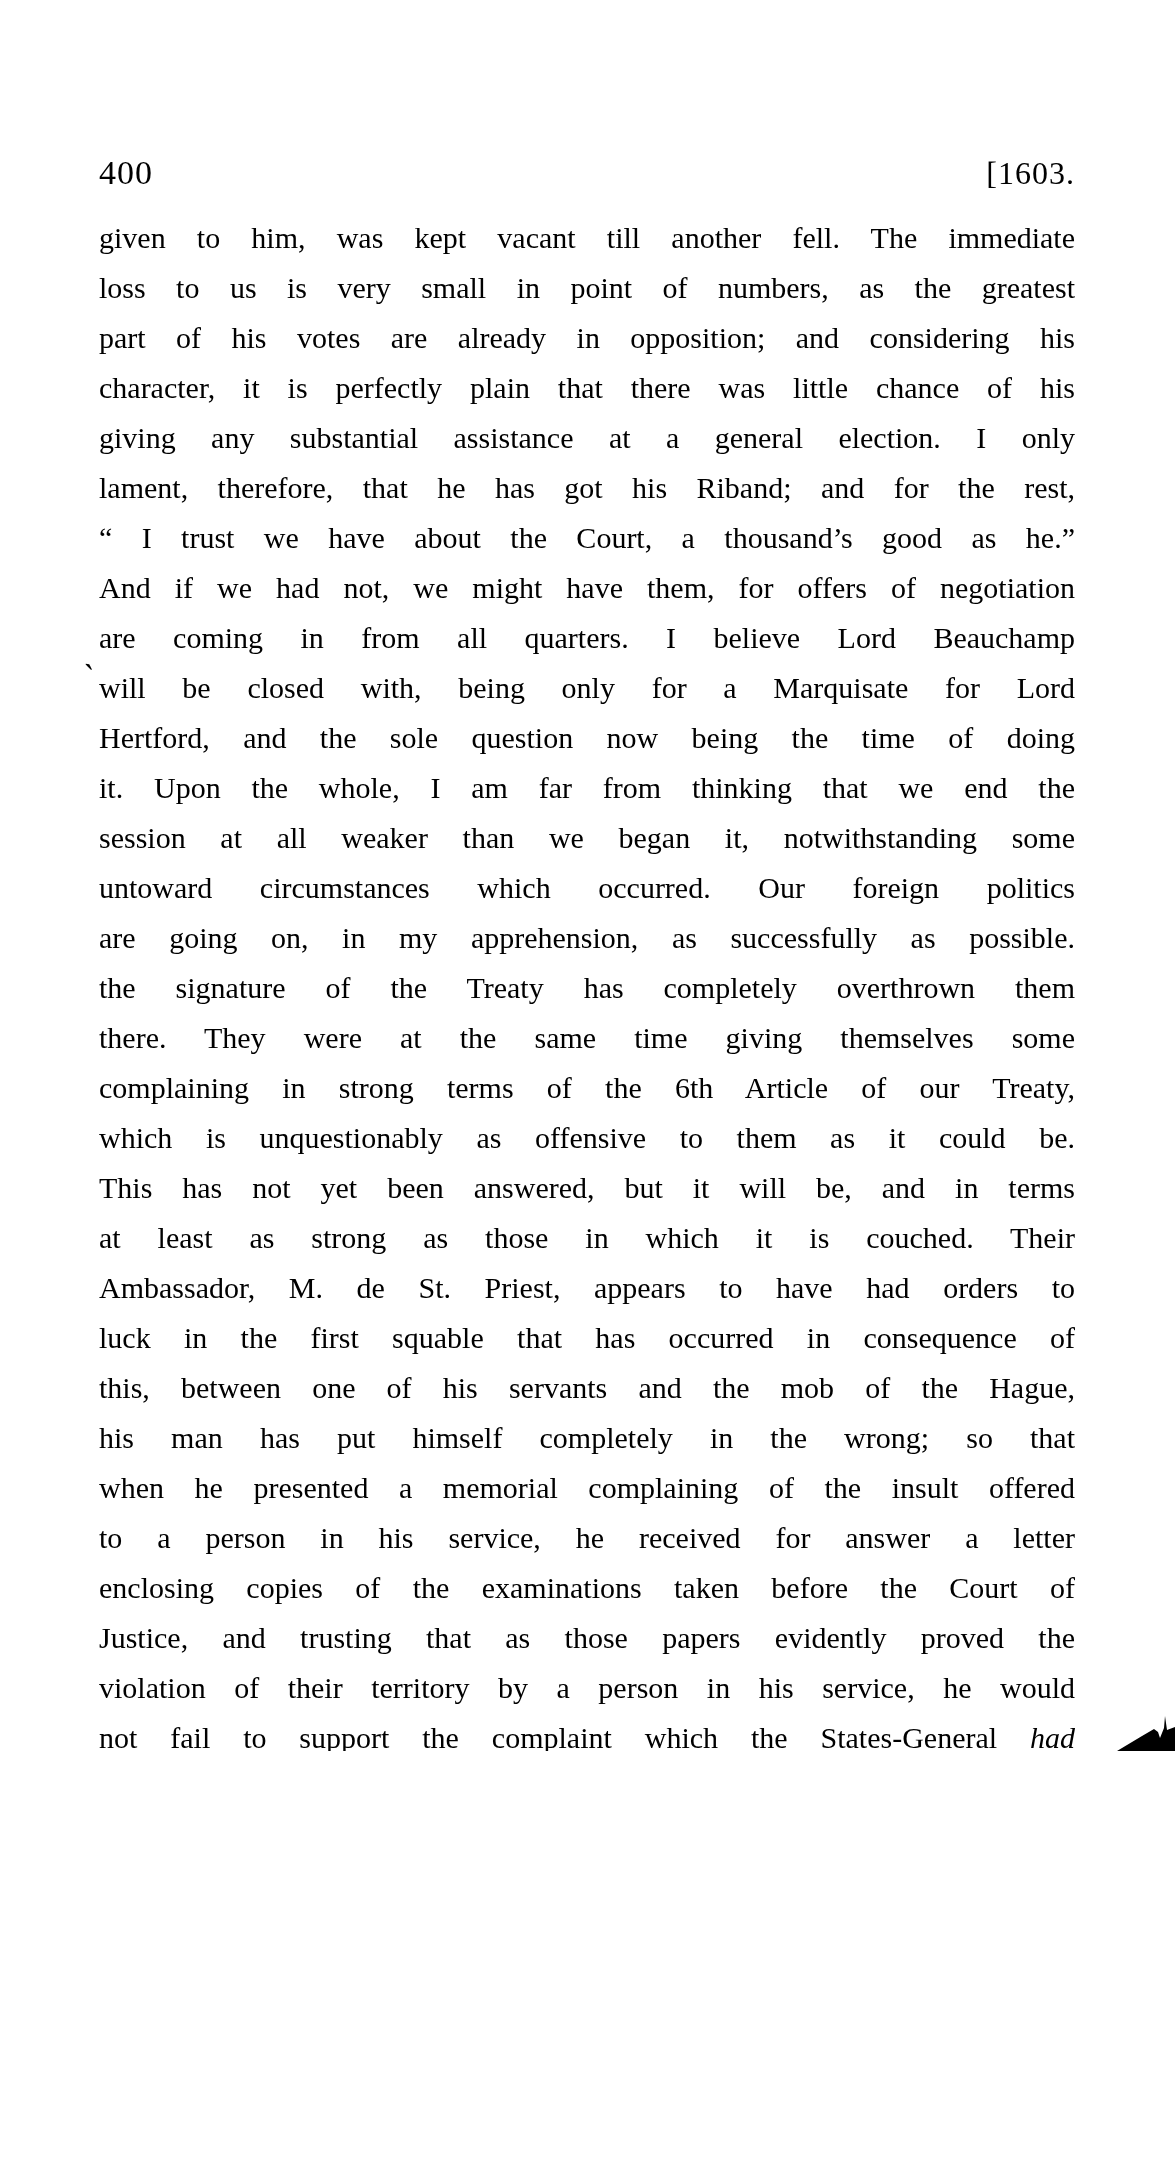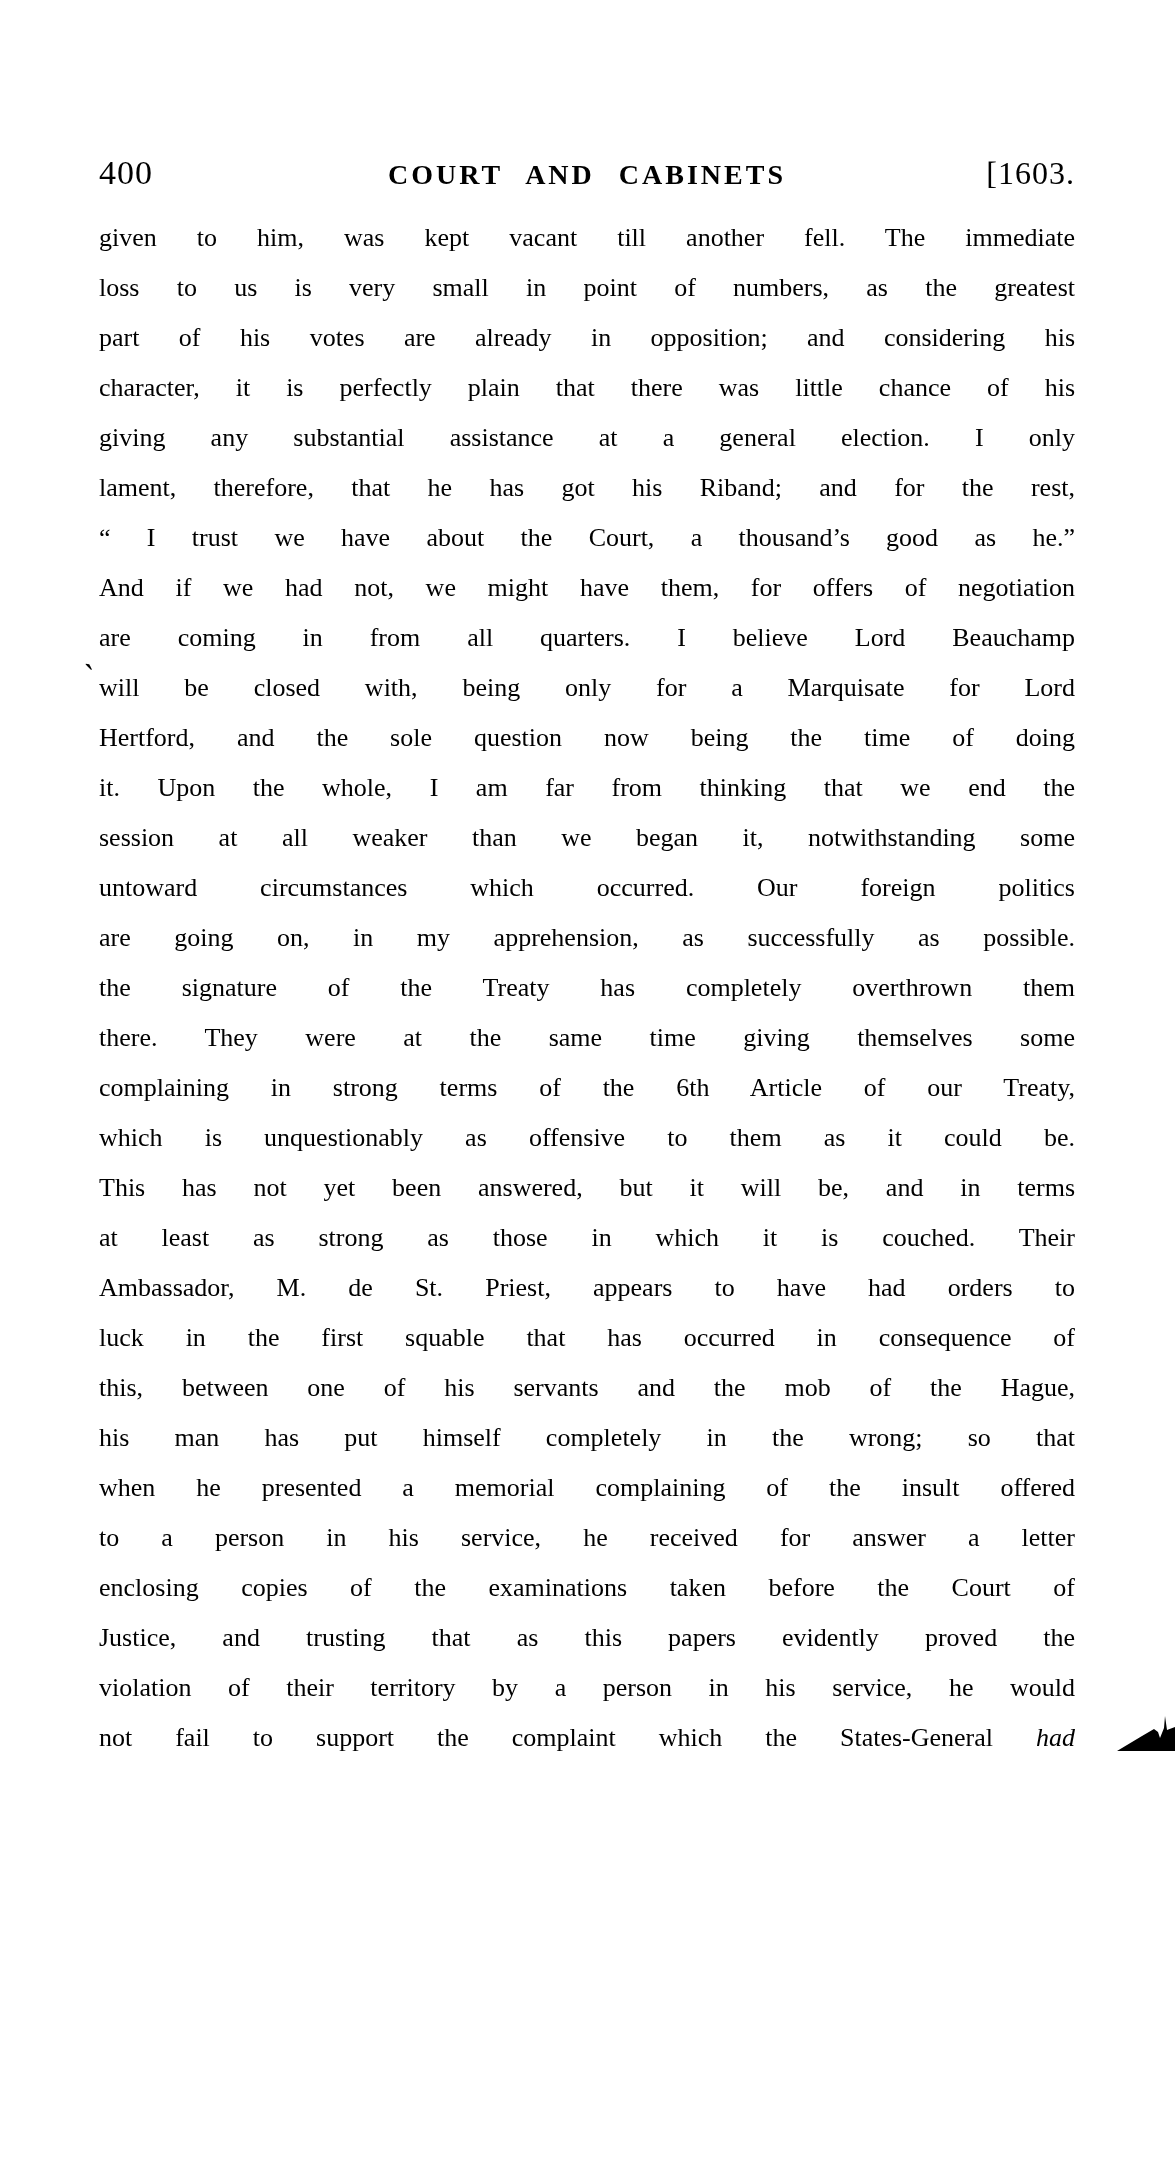--- a/index.html
+++ b/index.html
@@ -55,21 +55,21 @@
   
   .page-text {
     position: absolute;
     left: 99px;
     top: 213px;
     width: 976px;
   }
   .text-line {
     height: 50px;
     line-height: 50px;
-    font-size: 26px;
+    font-size: 30px;
     text-align: justify;
     text-align-last: justify;
     overflow: hidden;
     white-space: normal;
   }
   .text-line i {
     font-style: italic;
   }
   
   .margin-tick {
@@ -89,21 +89,20 @@
     height: 40px;
   }
 </style>
 </head>
 <body>
 
 <div class="page">
 
   <div class="page-header">
     <span class="page-number">400</span>
-    <span class="running-title">COURT AND CABINETS</span>
     <span class="year-marker">[1603.</span>
   </div>
 
   <div class="page-text">
       <div class="text-line">given to him, was kept vacant till another fell. The immediate</div>
       <div class="text-line">loss to us is very small in point of numbers, as the greatest</div>
       <div class="text-line">part of his votes are already in opposition; and considering his</div>
       <div class="text-line">character, it is perfectly plain that there was little chance of his</div>
       <div class="text-line">giving any substantial assistance at a general election. I only</div>
       <div class="text-line">lament, therefore, that he has got his Riband; and for the rest,</div>
@@ -122,21 +121,21 @@
       <div class="text-line">which is unquestionably as offensive to them as it could be.</div>
       <div class="text-line">This has not yet been answered, but it will be, and in terms</div>
       <div class="text-line">at least as strong as those in which it is couched. Their</div>
       <div class="text-line">Ambassador, M. de St. Priest, appears to have had orders to</div>
       <div class="text-line">luck in the first squable that has occurred in consequence of</div>
       <div class="text-line">this, between one of his servants and the mob of the Hague,</div>
       <div class="text-line">his man has put himself completely in the wrong; so that</div>
       <div class="text-line">when he presented a memorial complaining of the insult offered</div>
       <div class="text-line">to a person in his service, he received for answer a letter</div>
       <div class="text-line">enclosing copies of the examinations taken before the Court of</div>
-      <div class="text-line">Justice, and trusting that as this papers evidently proved the</div>
+      <div class="text-line">Justice, and trusting that as those papers evidently proved the</div>
       <div class="text-line">violation of their territory by a person in his service, he would</div>
       <div class="text-line">not fail to support the complaint which the States-General <i>had</i></div>
     </div>
 
   <span class="margin-tick">`</span>
 
   <svg class="corner-blot" viewBox="0 0 60 40" preserveAspectRatio="none">
     <polygon points="2,40 27,25 39,18 43,21 45,27 49,17 50,5 52,19 60,16 60,40" fill="#000000"></polygon>
   </svg>
 

